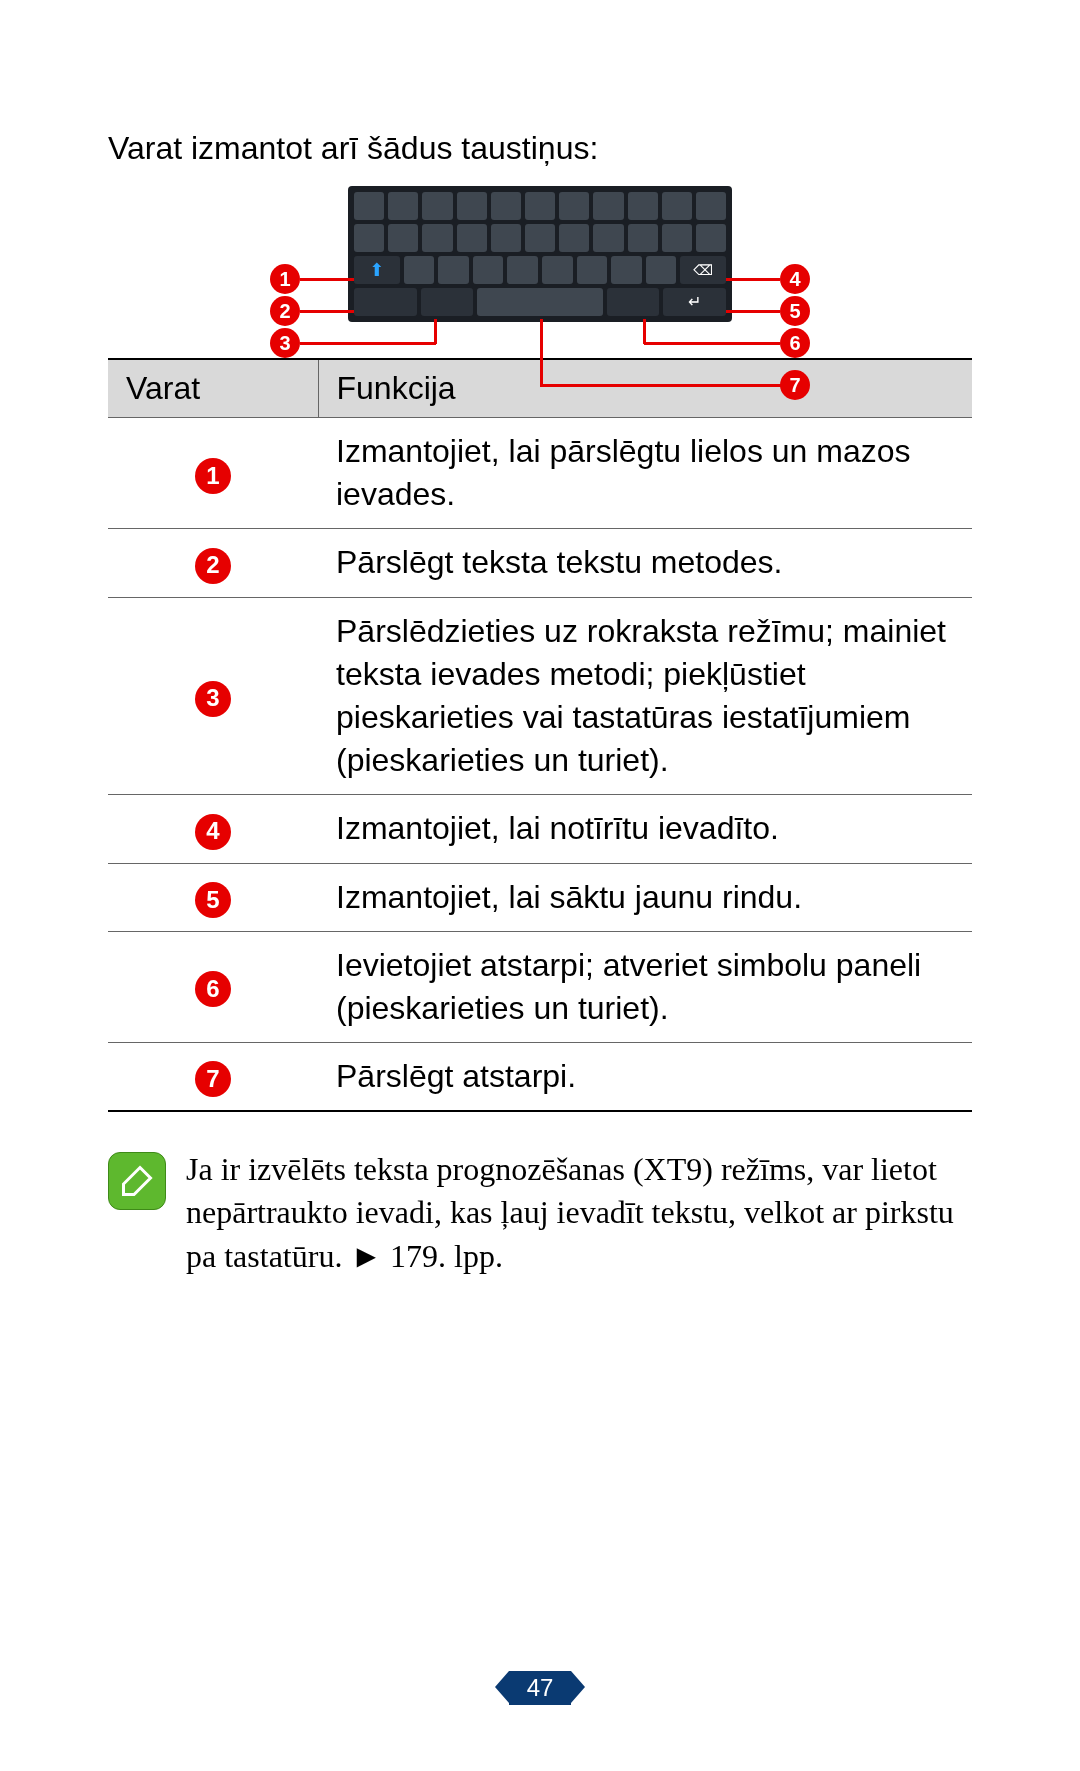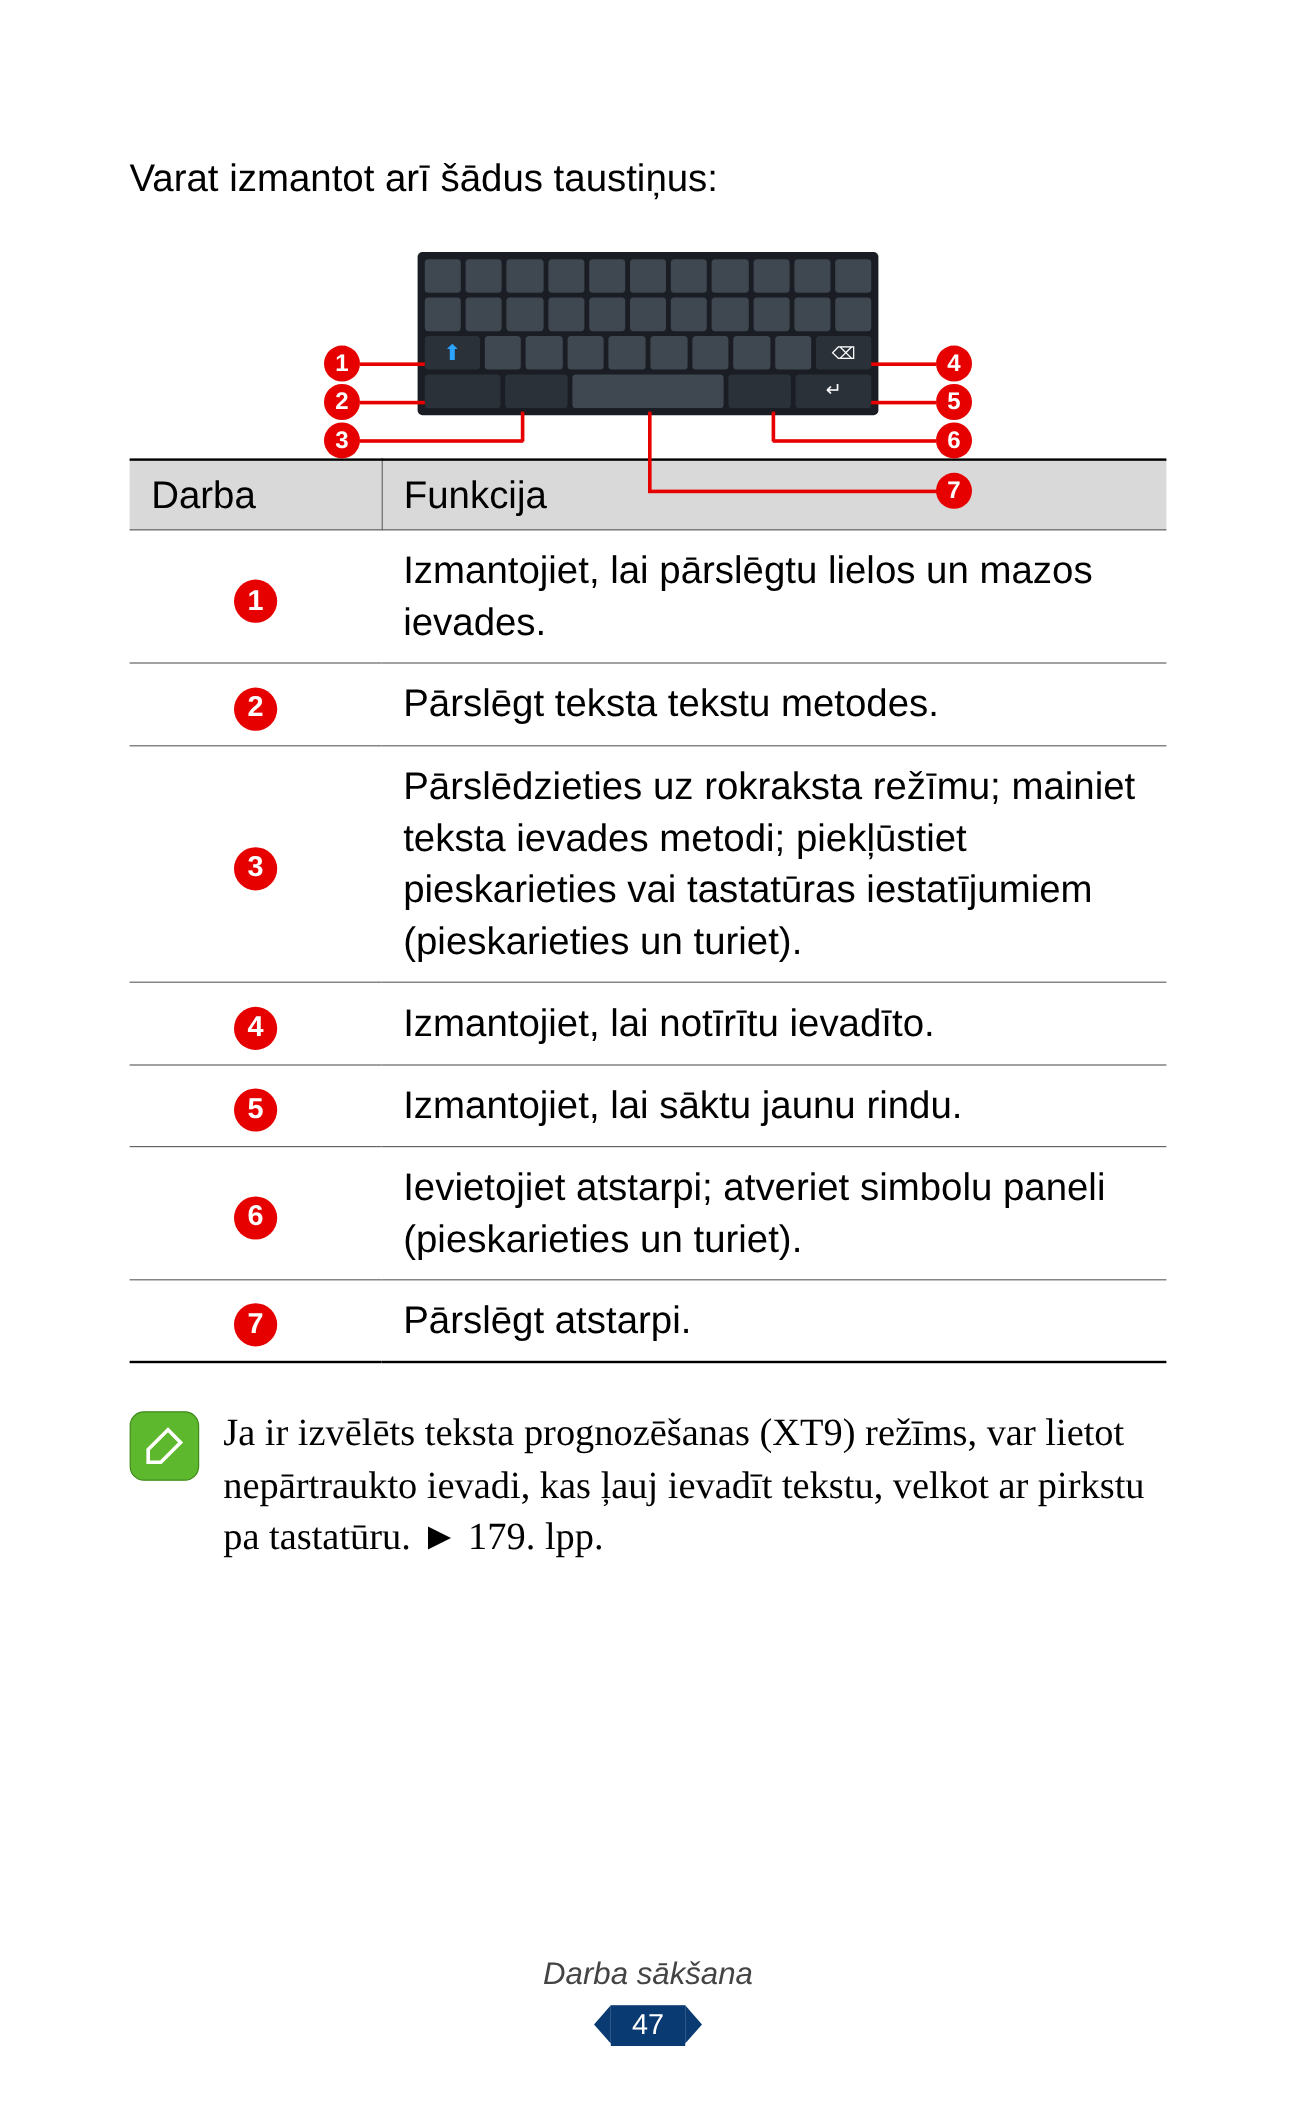--- a/index.html
+++ b/index.html
@@ -6,21 +6,21 @@
   body {
     font-family: Arial, Helvetica, sans-serif;
     width: 1080px;
     height: 1771px;
     background: #fff;
     position: relative;
     padding: 130px 108px 0 108px;
     font-size: 32px;
     color: #000;
   }
-  .intro { margin-bottom: 43px; }
+  .intro { margin-bottom: 19px; }
 
   
   .kb-wrap {
     display: flex;
     justify-content: center;
     margin-bottom: 36px;
     position: relative;
   }
   .kb {
     width: 384px;
@@ -232,21 +232,21 @@
     <div class="line-v" style="right:86px; top:133px; height:25px;"></div>
     <div class="badge" style="right:-78px; top:184px;">7</div>
     <div class="line-h" style="left:192px; top:198px; width:242px;"></div>
     <div class="line-v" style="left:192px; top:133px; height:67px;"></div>
   </div>
 </div>
 
 <table class="tbl">
   <thead>
     <tr>
-      <th>Darba</th>
+      <th>Varat</th>
       <th>Funkcija</th>
     </tr>
   </thead>
   <tbody>
     <tr>
         <td><span class="cbadge">1</span></td>
         <td>Izmantojiet, lai pārslēgtu lielos un mazos ievades.</td>
       </tr>
     <tr>
         <td><span class="cbadge">2</span></td>
@@ -278,15 +278,14 @@
 <div class="note">
   <div class="note-icon">
     <svg viewBox="0 0 24 24" fill="none" stroke="#fff" stroke-width="2" stroke-linecap="round">
       <path d="M14 3l7 7-11 11H3v-7L14 3z"></path>
     </svg>
   </div>
   <div class="note-text">Ja ir izvēlēts teksta prognozēšanas (XT9) režīms, var lietot nepārtraukto ievadi, kas ļauj ievadīt tekstu, velkot ar pirkstu pa tastatūru. ► 179. lpp.</div>
 </div>
 
 <div class="footer">
-  <div class="footer-label">Darba sākšana</div>
   <div class="page-num">47</div>
 </div>
 
 </body></html>

